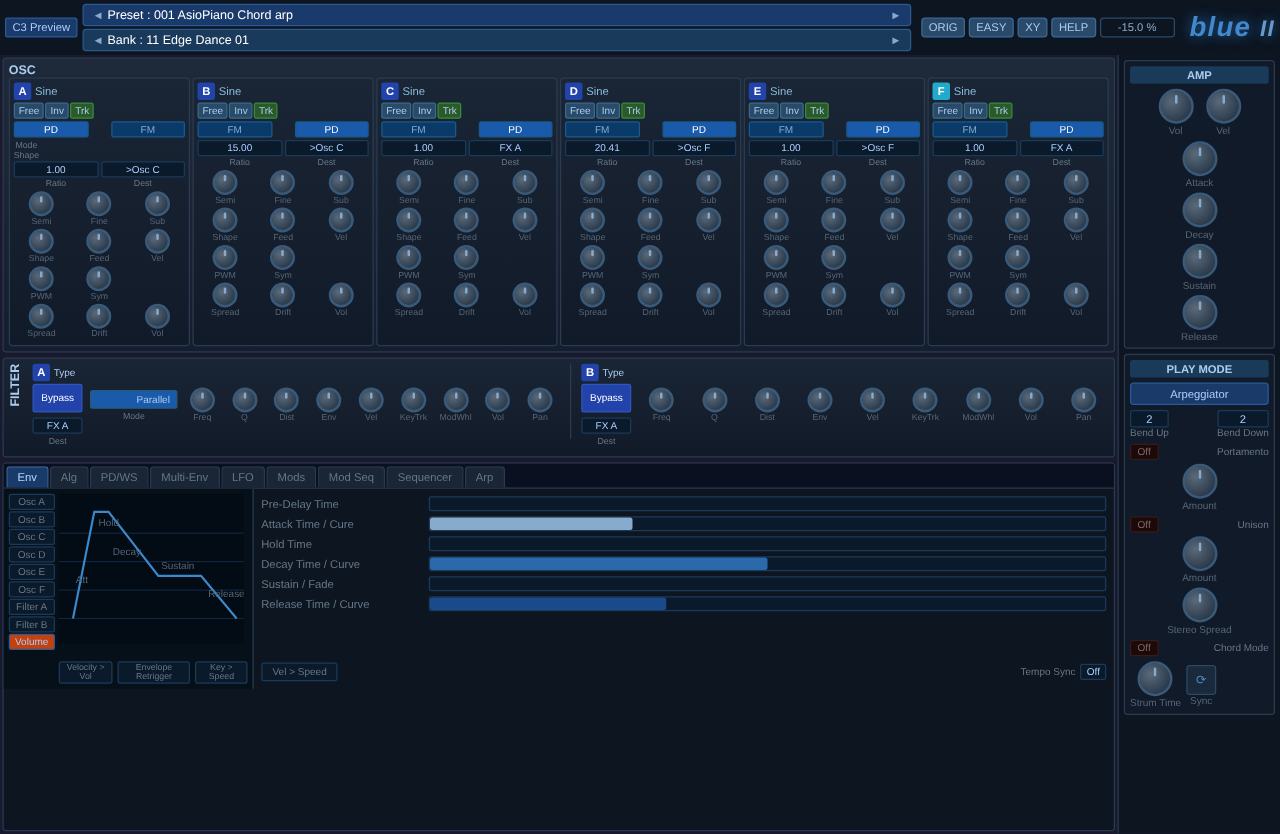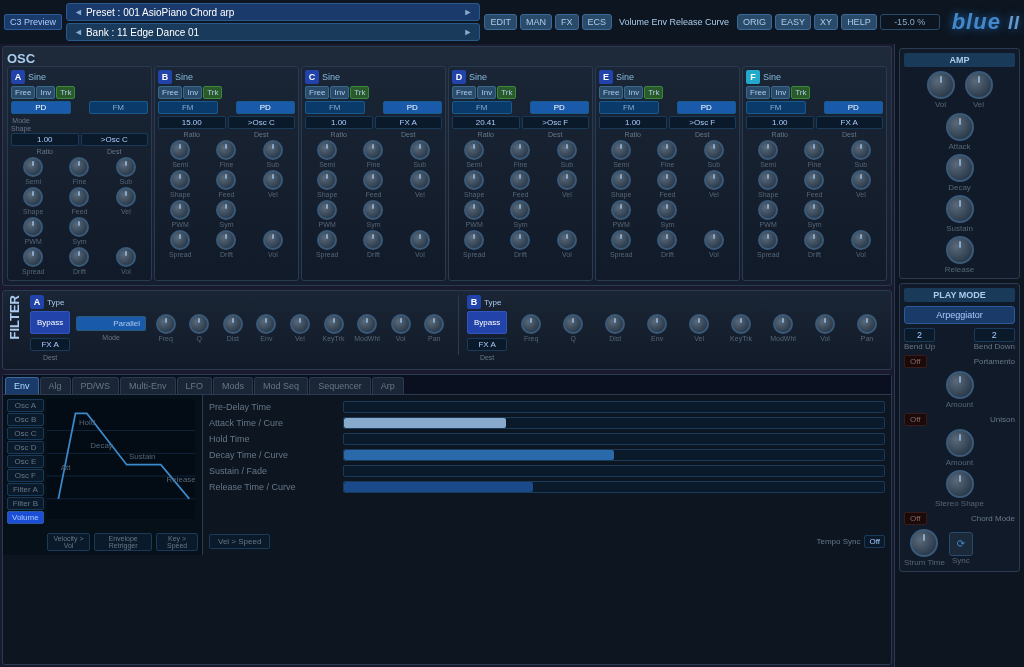--- a/index.html
+++ b/index.html
@@ -104,21 +104,21 @@
     
     .osc-section {
       background: linear-gradient(180deg, #1e2a3a 0%, #151e2e 100%);
       border: 1px solid #2a3a50;
       margin: 2px;
       border-radius: 3px;
       padding: 4px;
     }
     .section-label {
       color: #aaccee;
-      font-size: 13px;
+      font-size: 10px;
       font-weight: bold;
       margin-bottom: 4px;
     }
     .osc-grid {
       display: flex;
       gap: 2px;
     }
     .osc-channel {
       flex: 1;
       background: linear-gradient(180deg, #1a2535 0%, #111a28 100%);
@@ -342,21 +342,21 @@
     .env-channel-btn {
       background: #0a1a2a;
       border: 1px solid #1a3a5a;
       border-radius: 2px;
       color: #667788;
       font-size: 8px;
       padding: 1px 4px;
       cursor: pointer;
     }
     .env-channel-btn.active {
-      background: #1d4ed8;
+      background: #c2410c;
       color: #aaccff;
       border-color: #2a5a9a;
     }
 
     
     .env-params {
       flex: 1;
       padding: 6px;
       display: flex;
       flex-direction: column;
@@ -520,27 +520,20 @@
       <span class="nav-arrow">◄</span>
       <span class="preset-text">Preset : 001 AsioPiano Chord arp</span>
       <span class="nav-arrow">►</span>
     </div>
     <div class="bank-row">
       <span class="nav-arrow">◄</span>
       <span class="preset-text">Bank : 11 Edge Dance 01</span>
       <span class="nav-arrow">►</span>
     </div>
   </div>
-  <div class="top-buttons">
-    <button class="top-btn">EDIT</button>
-    <button class="top-btn">MAN</button>
-    <button class="top-btn">FX</button>
-    <button class="top-btn">ECS</button>
-    <span style="color:#aaccee;font-size:9px;margin-left:4px;">Volume Env Release Curve</span>
-  </div>
   <div class="top-buttons" style="margin-left:4px;">
     <button class="top-btn">ORIG</button>
     <button class="top-btn">EASY</button>
     <button class="top-btn">XY</button>
     <button class="top-btn">HELP</button>
     <div class="volume-display">-15.0 %</div>
   </div>
   <div class="blue-logo">blue <span class="logo-ii">II</span></div>
 </div>
 
@@ -1302,21 +1295,21 @@
       <div class="play-param-row" style="margin-top:4px;">
         <button class="toggle-btn off">Off</button>
         <span style="color:#667788;font-size:8px;">Unison</span>
       </div>
       <div class="amp-knob-group" style="margin-top:3px;">
         <div class="knob-lg" style="margin:0 auto;"></div>
         <span style="color:#556677;font-size:8px;text-align:center;display:block;">Amount</span>
       </div>
       <div class="amp-knob-group" style="margin-top:3px;">
         <div class="knob-lg" style="margin:0 auto;"></div>
-        <span style="color:#556677;font-size:8px;text-align:center;display:block;">Stereo Shape</span>
+        <span style="color:#556677;font-size:8px;text-align:center;display:block;">Stereo Spread</span>
       </div>
       <div class="play-param-row" style="margin-top:4px;">
         <button class="toggle-btn off">Off</button>
         <span style="color:#667788;font-size:8px;">Chord Mode</span>
       </div>
       <div style="display:flex;gap:4px;margin-top:4px;align-items:center;">
         <div class="amp-knob-group">
           <div class="knob-lg"></div>
           <span style="color:#556677;font-size:8px;text-align:center;display:block;">Strum Time</span>
         </div>

